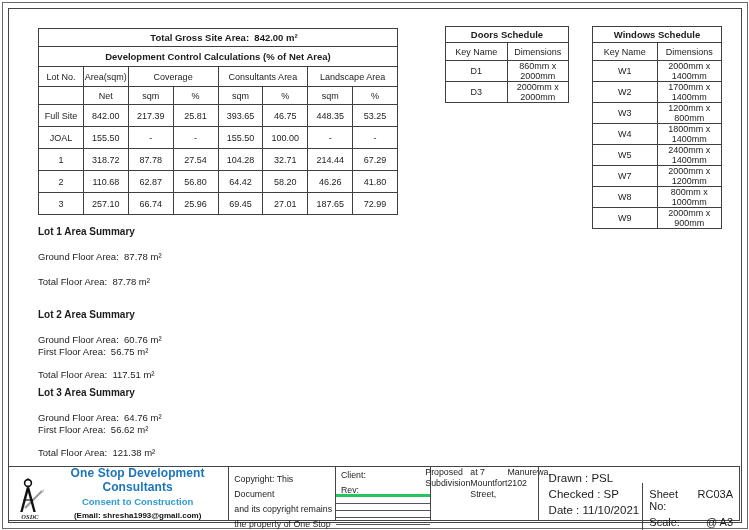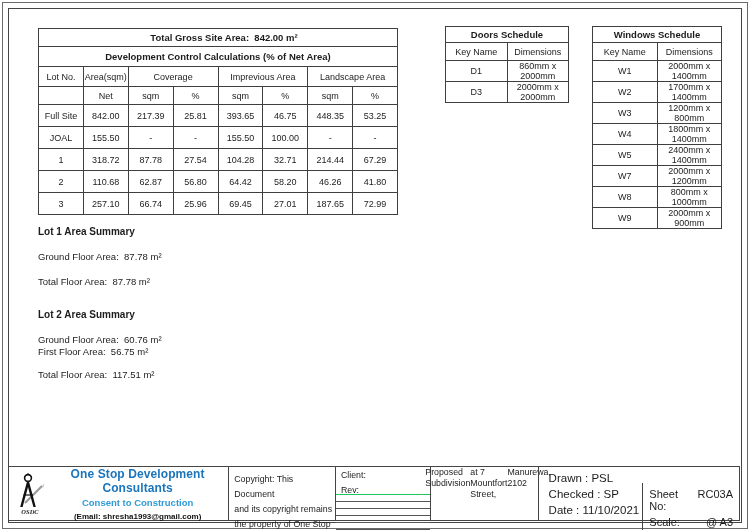--- a/index.html
+++ b/index.html
@@ -35,35 +35,35 @@
   .lot-title{font-weight:bold;font-size:10px;margin-bottom:14px;}
   .lot-line{line-height:12px;white-space:pre-wrap;}
   .lot-total{margin-top:11px;white-space:pre-wrap;}
   .lot1{top:226px;} .lot2{top:309px;} .lot3{top:387px;}
   .lot1 .lot-total{margin-top:13px;}
 
   
   .title-block{position:absolute;left:8px;top:466px;width:732px;height:55px;
                border:1px solid #454545;display:flex;box-sizing:border-box;}
   .tb-col{box-sizing:border-box;border-left:1px solid #454545;height:100%;}
-  .tb-col:first-child{border-left:none;}
+  .tb-col:first-child{border-left:none;align-items:flex-end;}
 
   .tb-logo{width:220px;display:flex;align-items:center;}
   .logo-art{width:34px;display:flex;flex-direction:column;align-items:center;margin-left:4px;}
   .logo-osdc{font-family:"Liberation Serif",serif;font-style:italic;font-weight:bold;font-size:6.5px;margin-top:-3px;}
   .company-text{flex:1;text-align:center;}
   .company-name{font-weight:bold;font-size:12px;letter-spacing:0.1px;}
   .company-tagline{font-weight:bold;font-size:9.5px;margin-top:2px;}
   .company-email{font-weight:bold;font-size:8px;color:#111;margin-top:4px;}
 
   .tb-copyright{width:107px;font-size:8.8px;line-height:15px;padding:5px 0 0 5px;}
 
   .tb-client{width:95px;font-size:8.8px;}
   .client-label{padding:3px 0 0 5px;height:13px;}
-  .rev-label{padding:2px 0 0 5px;height:9px;border-bottom:1px solid #22c55e;}
+  .rev-label{padding:2px 0 0 5px;height:9px;border-bottom:3px solid #22c55e;}
   .rev-line{height:6px;border-bottom:1px solid #555;}
 
   .tb-project{width:108px;font-size:8.8px;line-height:11px;display:flex;justify-content:center;padding-left:8px;}
 
   .tb-drawn{width:105px;font-size:11.5px;display:flex;flex-direction:column;justify-content:center;gap:4px;padding-left:10px;}
 
   .tb-sheet{width:97px;font-size:11px;display:flex;flex-direction:column;justify-content:space-between;padding:5px 6px 8px 6px;margin-top:16px;}
   .sheet-row{display:flex;justify-content:space-between;}
 </style>
 </head>
@@ -78,21 +78,21 @@
         <tr class="t-row">
       <td colspan="8" class="dev-title">Total Gross Site Area:  842.00 m²</td>
     </tr>
     <tr class="s-row">
       <td colspan="8" class="dev-sub">Development Control Calculations (% of Net Area)</td>
     </tr>
     <tr class="h-row dev-colhead">
       <td>Lot No.</td>
       <td>Area(sqm)</td>
       <td colspan="2">Coverage</td>
-      <td colspan="2">Imprevious Area</td>
+      <td colspan="2">Consultants Area</td>
       <td colspan="2">Landscape Area</td>
     </tr>
     <tr class="sh-row">
       <td></td>
       <td>Net</td>
       <td>sqm</td>
       <td>%</td>
       <td>sqm</td>
       <td>%</td>
       <td>sqm</td>
@@ -218,20 +218,26 @@
   <div class="lot-block lot1">
     <div class="lot-title">Lot 1 Area Summary</div>
     <div class="lot-line">Ground Floor Area:  87.78 m²</div>
     <div class="lot-total">Total Floor Area:  87.78 m²</div>
   </div>
   <div class="lot-block lot2">
     <div class="lot-title">Lot 2 Area Summary</div>
     <div class="lot-line">Ground Floor Area:  60.76 m²</div>
     <div class="lot-line">First Floor Area:  56.75 m²</div>
     <div class="lot-total">Total Floor Area:  117.51 m²</div>
+  </div>
+  <div class="lot-block lot3">
+    <div class="lot-title">Lot 3 Area Summary</div>
+    <div class="lot-line">Ground Floor Area:  64.76 m²</div>
+    <div class="lot-line">First Floor Area:  56.62 m²</div>
+    <div class="lot-total">Total Floor Area:  121.38 m²</div>
   </div>
 
   <div class="title-block">
 
     <div class="tb-col tb-logo">
       <div class="logo-art">
         <svg width="30" height="38" viewBox="0 0 30 38">
           <line x1="10" y1="30" x2="27" y2="13" stroke="#9a9a9a" stroke-width="2.2"></line>
           <polygon points="27,13 29.5,10.5 28,15" fill="#bbbbbb"></polygon>
           <circle cx="13" cy="5" r="3.4" fill="none" stroke="#111" stroke-width="1.6"></circle>

